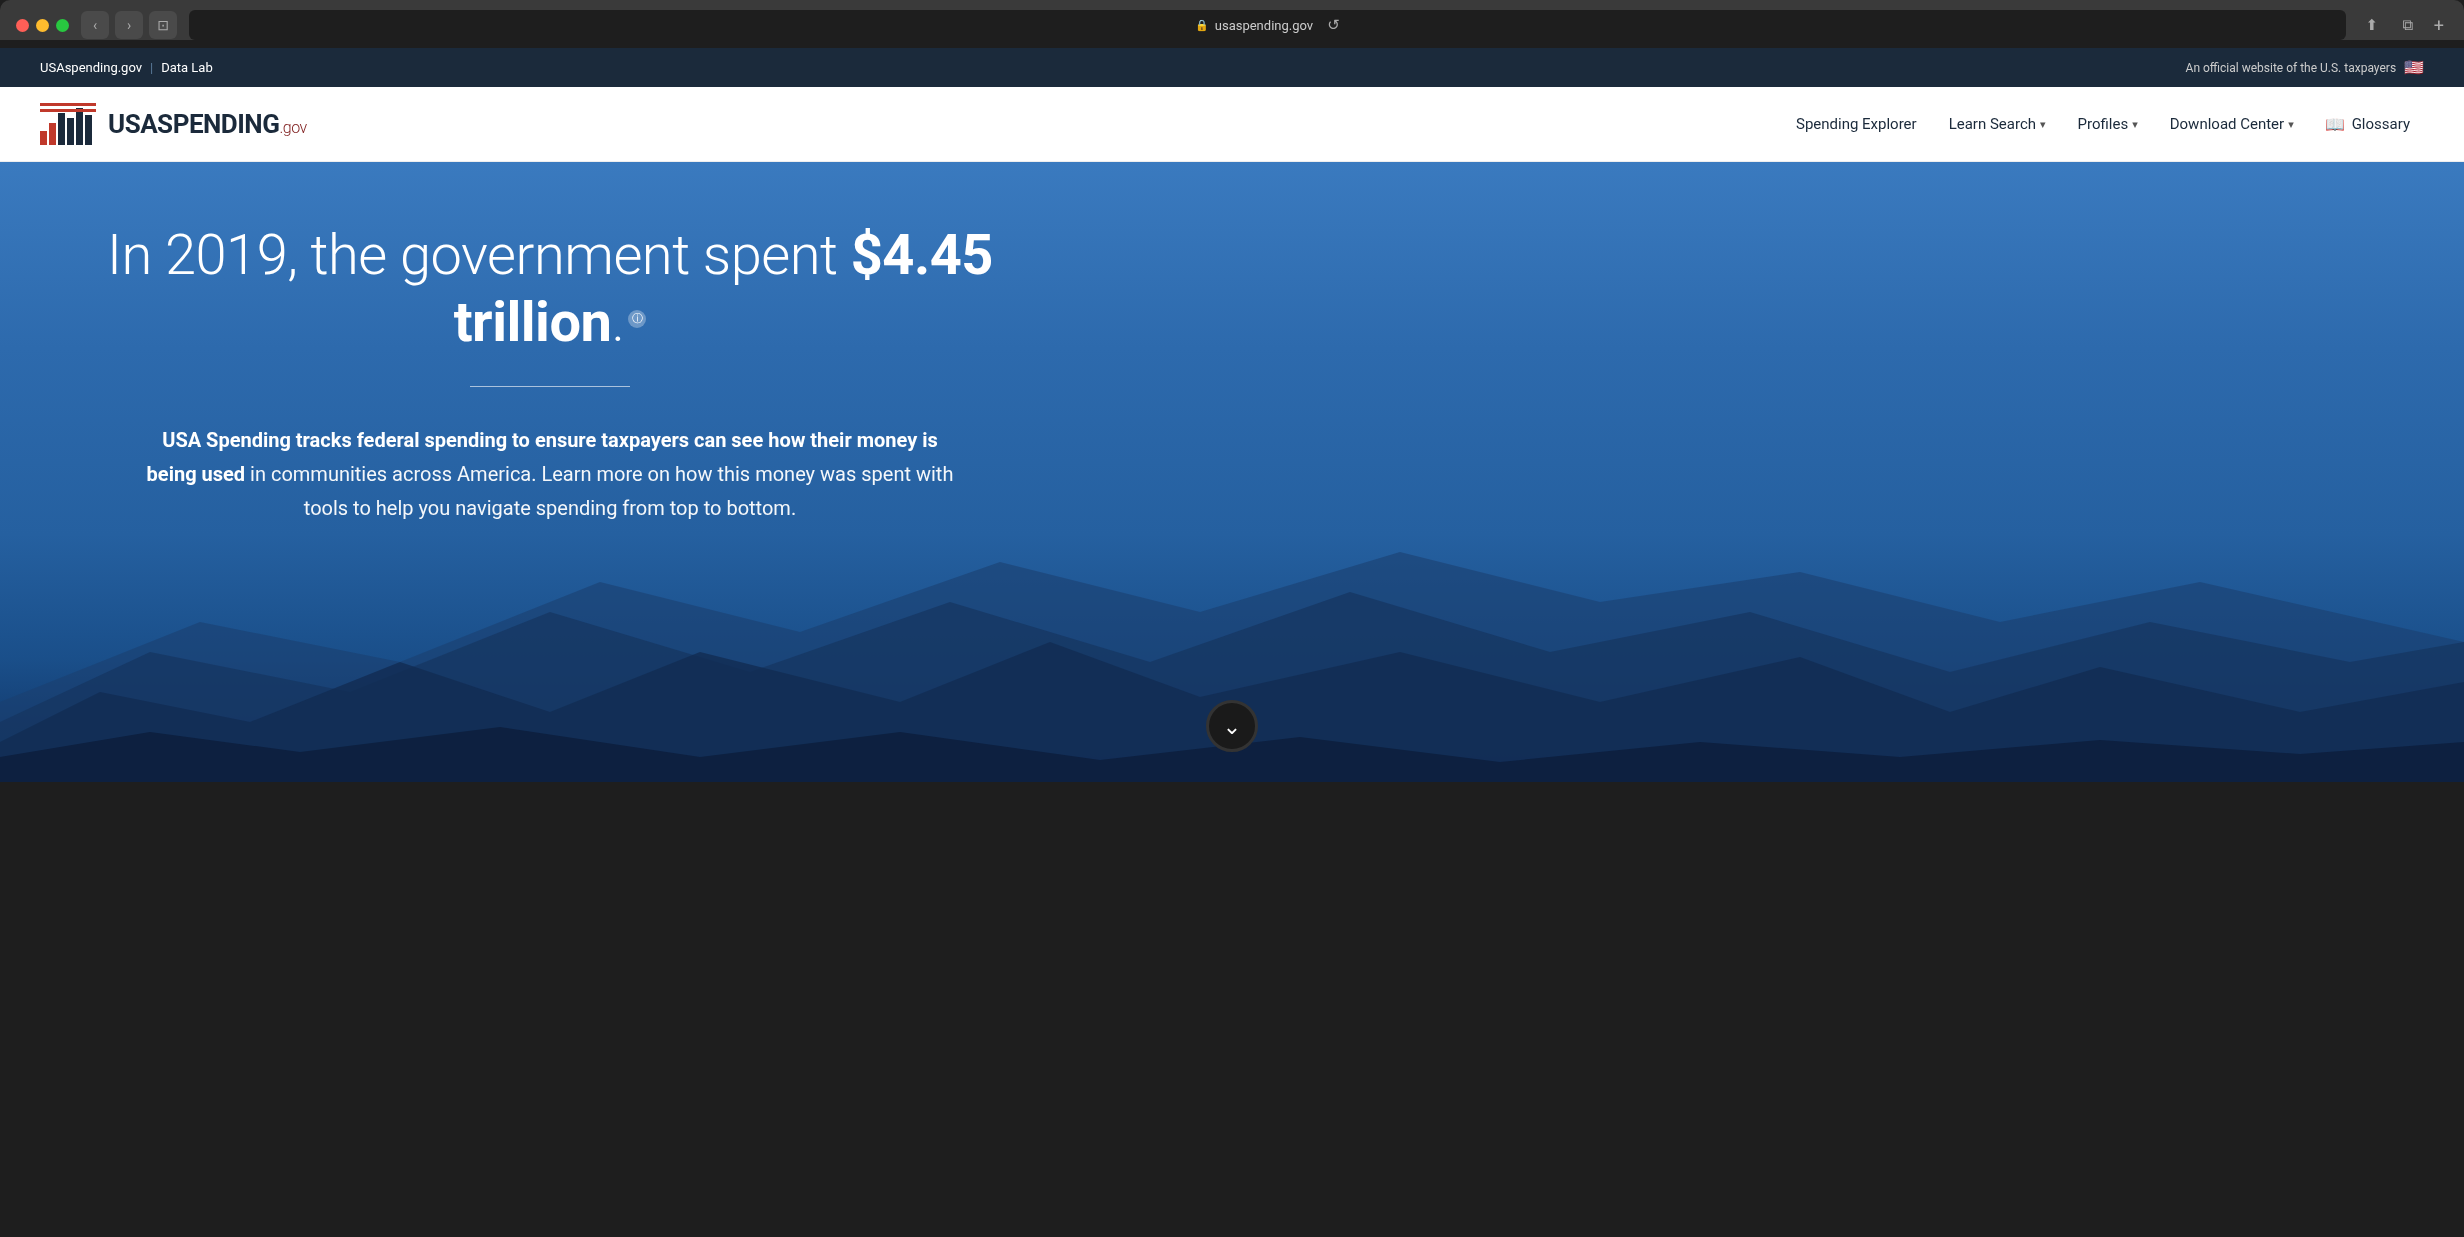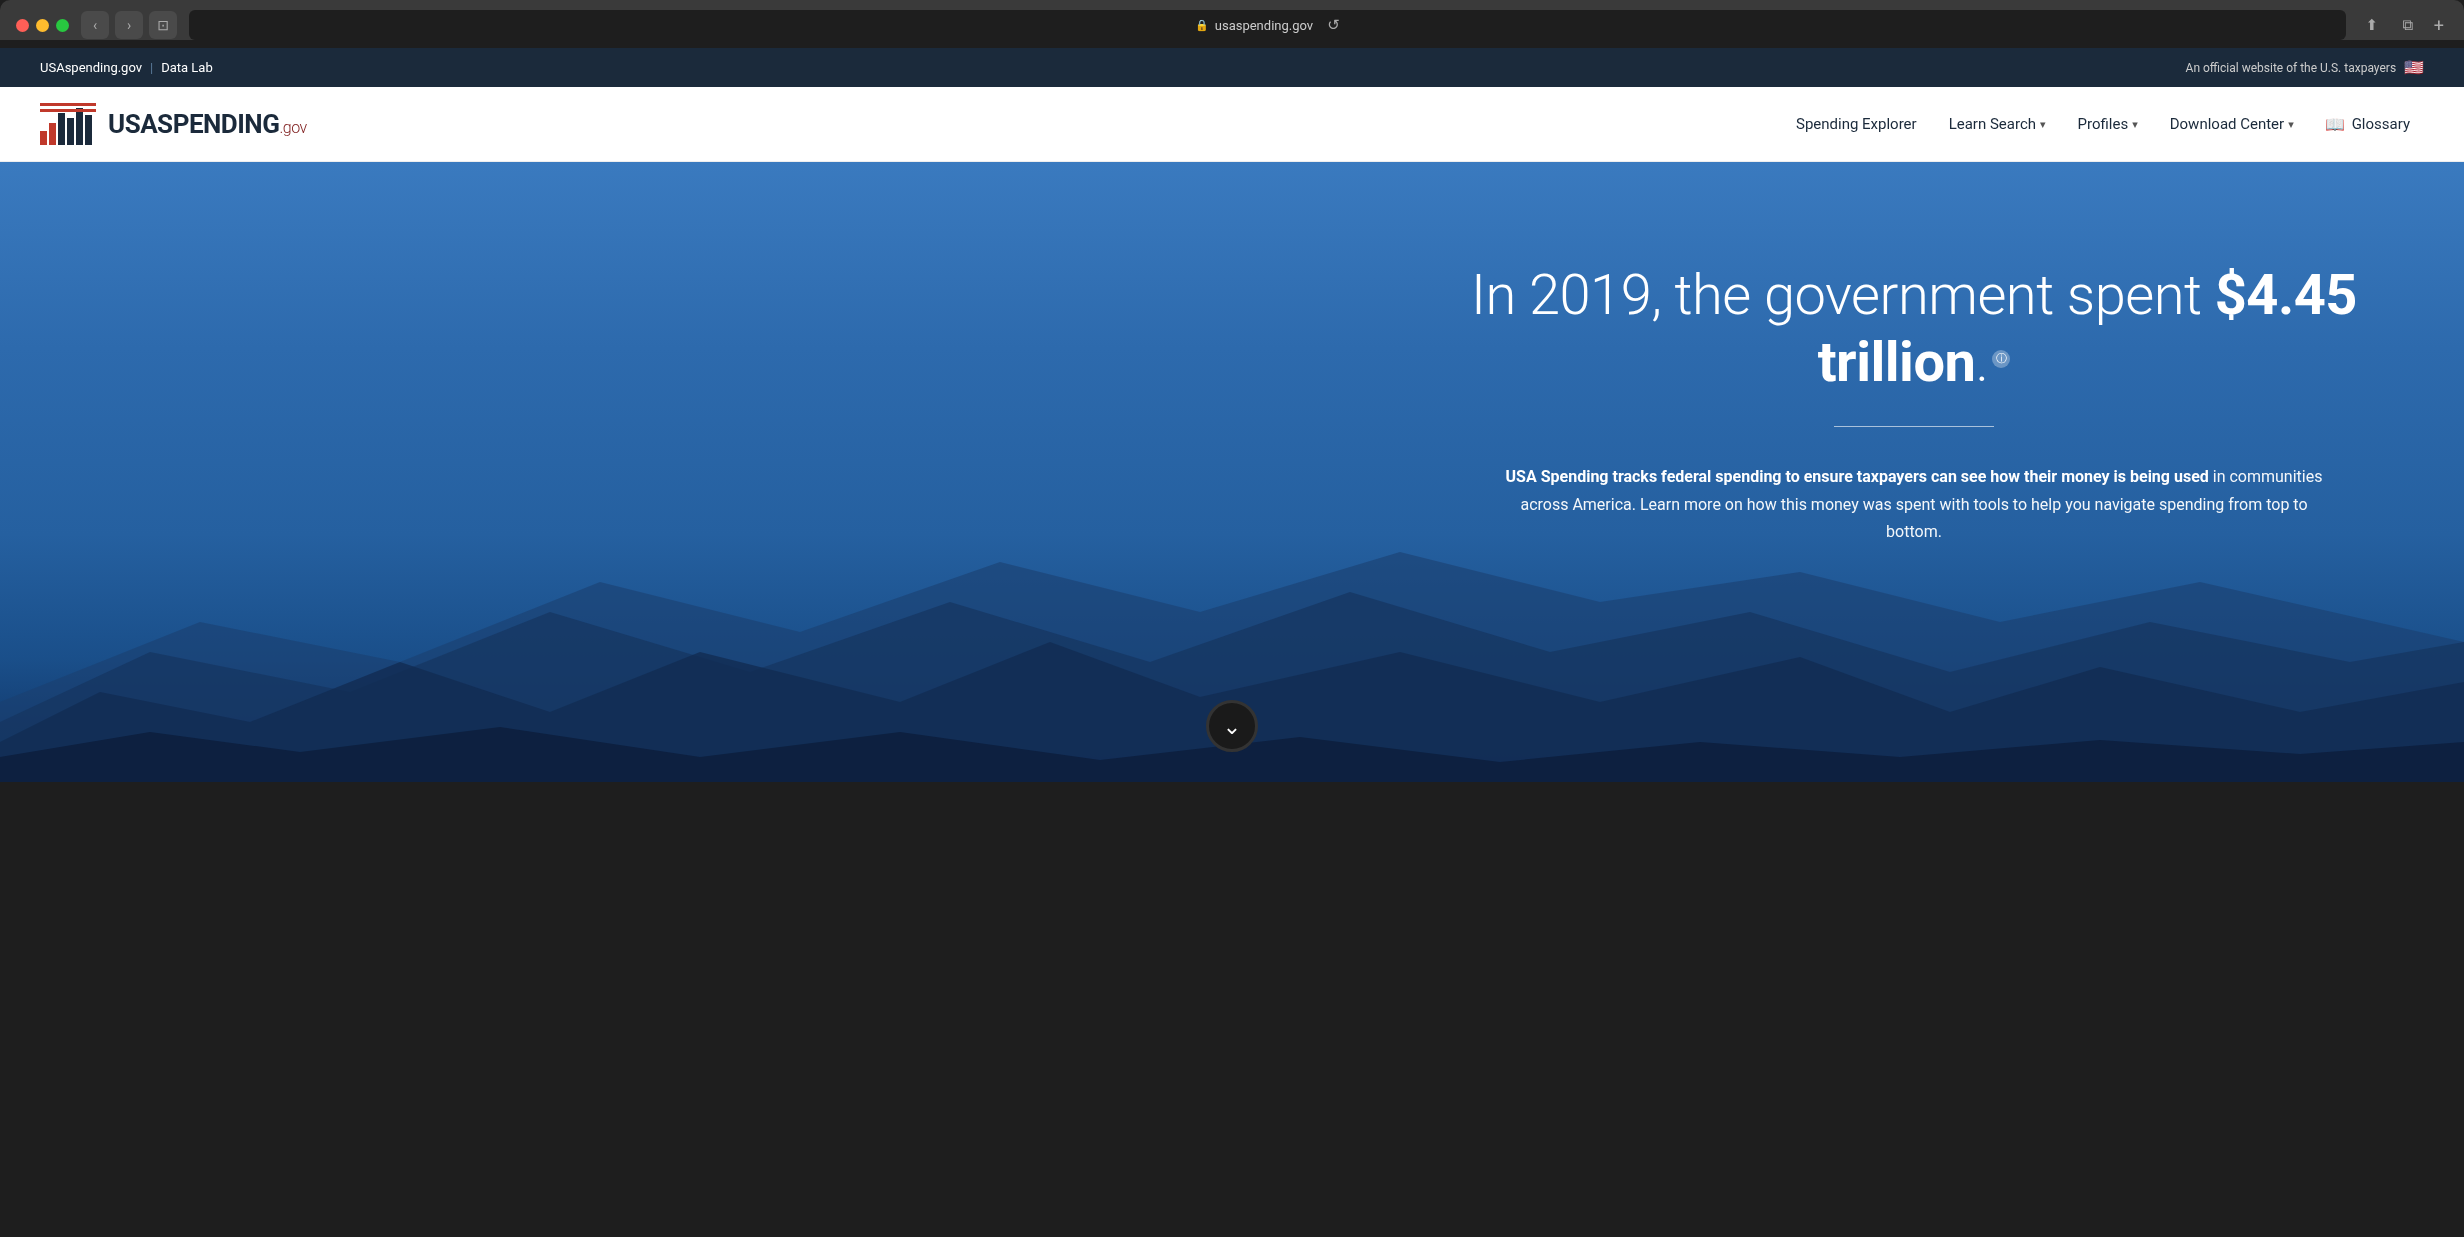--- a/index.html
+++ b/index.html
@@ -210,23 +210,23 @@
       font-size: 16px;
     }
 
     
     .hero {
       position: relative;
       min-height: 620px;
       background: linear-gradient(180deg, #3a7abf 0%, #2d6aad 30%, #2560a0 60%, #1a4f8a 80%, #0f3060 100%);
       display: flex;
       flex-direction: column;
-      align-items: flex-end;
+      align-items: flex-start;
       justify-content: flex-start;
-      padding-top: 100px;
+      padding-top: 60px;
       overflow: hidden;
     }
 
     .hero-content {
       text-align: center;
       color: #fff;
       z-index: 2;
       padding: 0 40px;
       max-width: 1100px;
     }
@@ -258,21 +258,21 @@
     }
 
     .hero-divider {
       width: 160px;
       height: 1px;
       background: rgba(255,255,255,0.6);
       margin: 0 auto 36px;
     }
 
     .hero-subtitle {
-      font-size: 16px;
+      font-size: 20px;
       line-height: 1.7;
       max-width: 820px;
       margin: 8px auto;
       color: rgba(255,255,255,0.95);
     }
 
     .hero-subtitle strong {
       font-weight: 700;
       color: #fff;
     }

